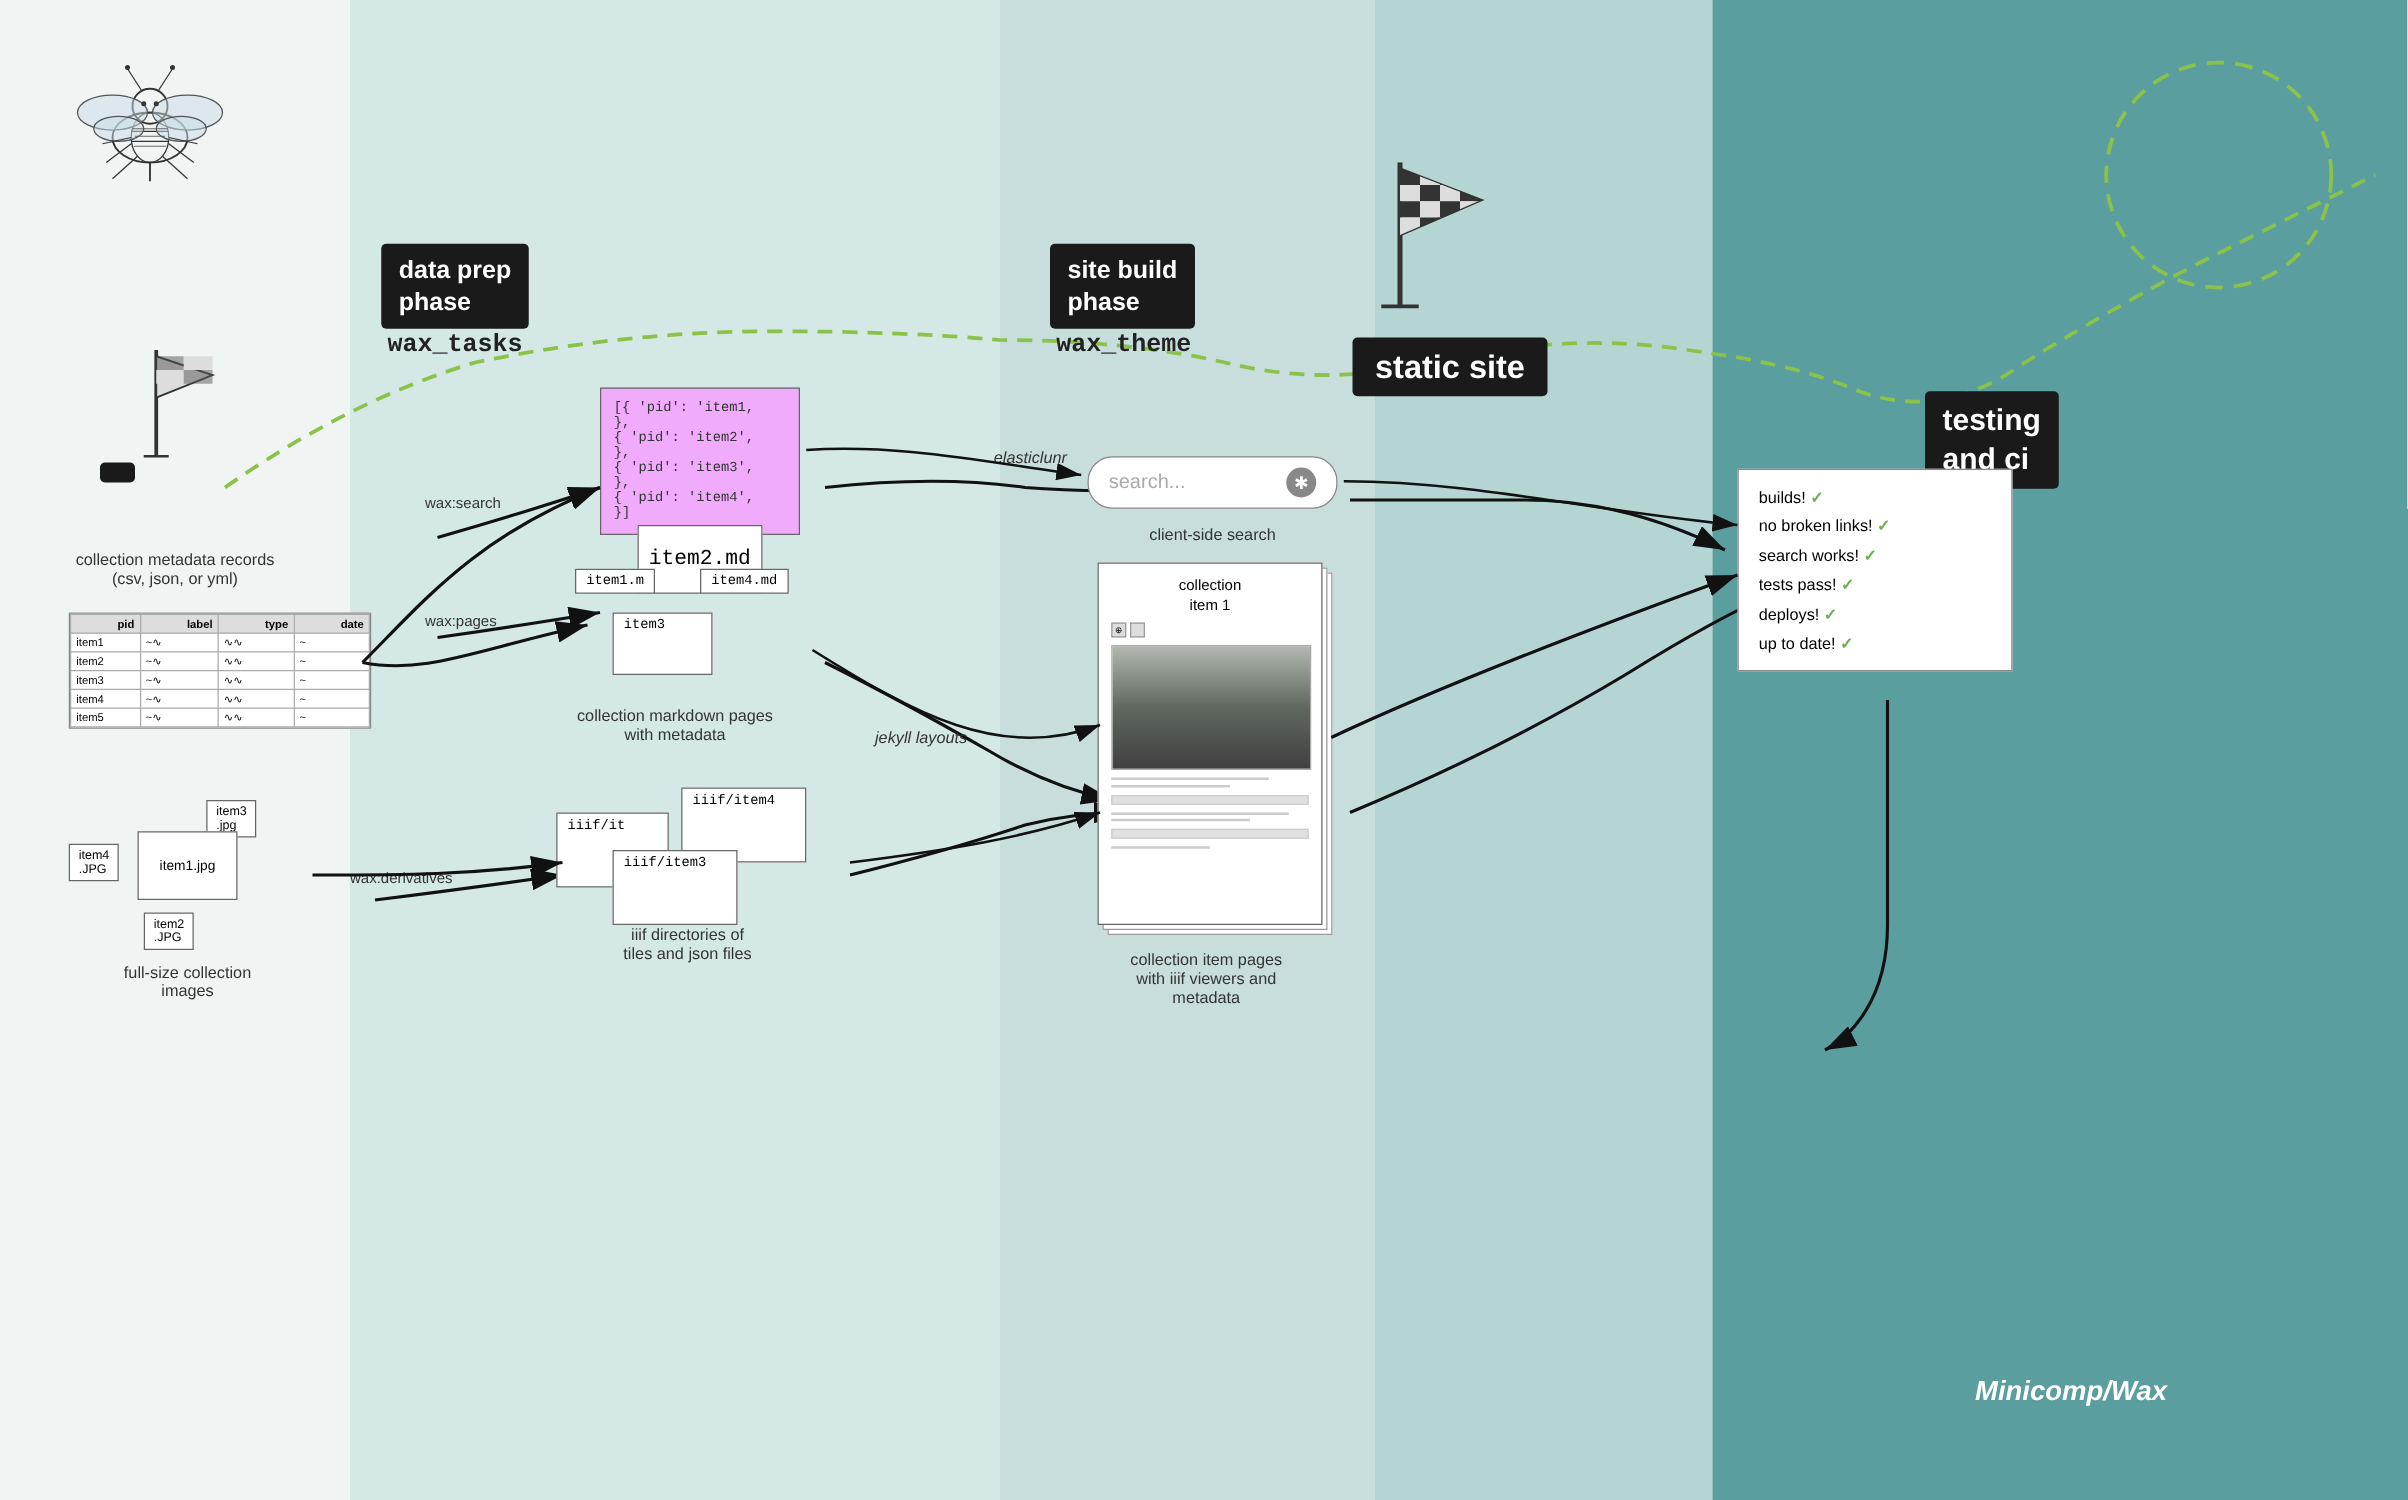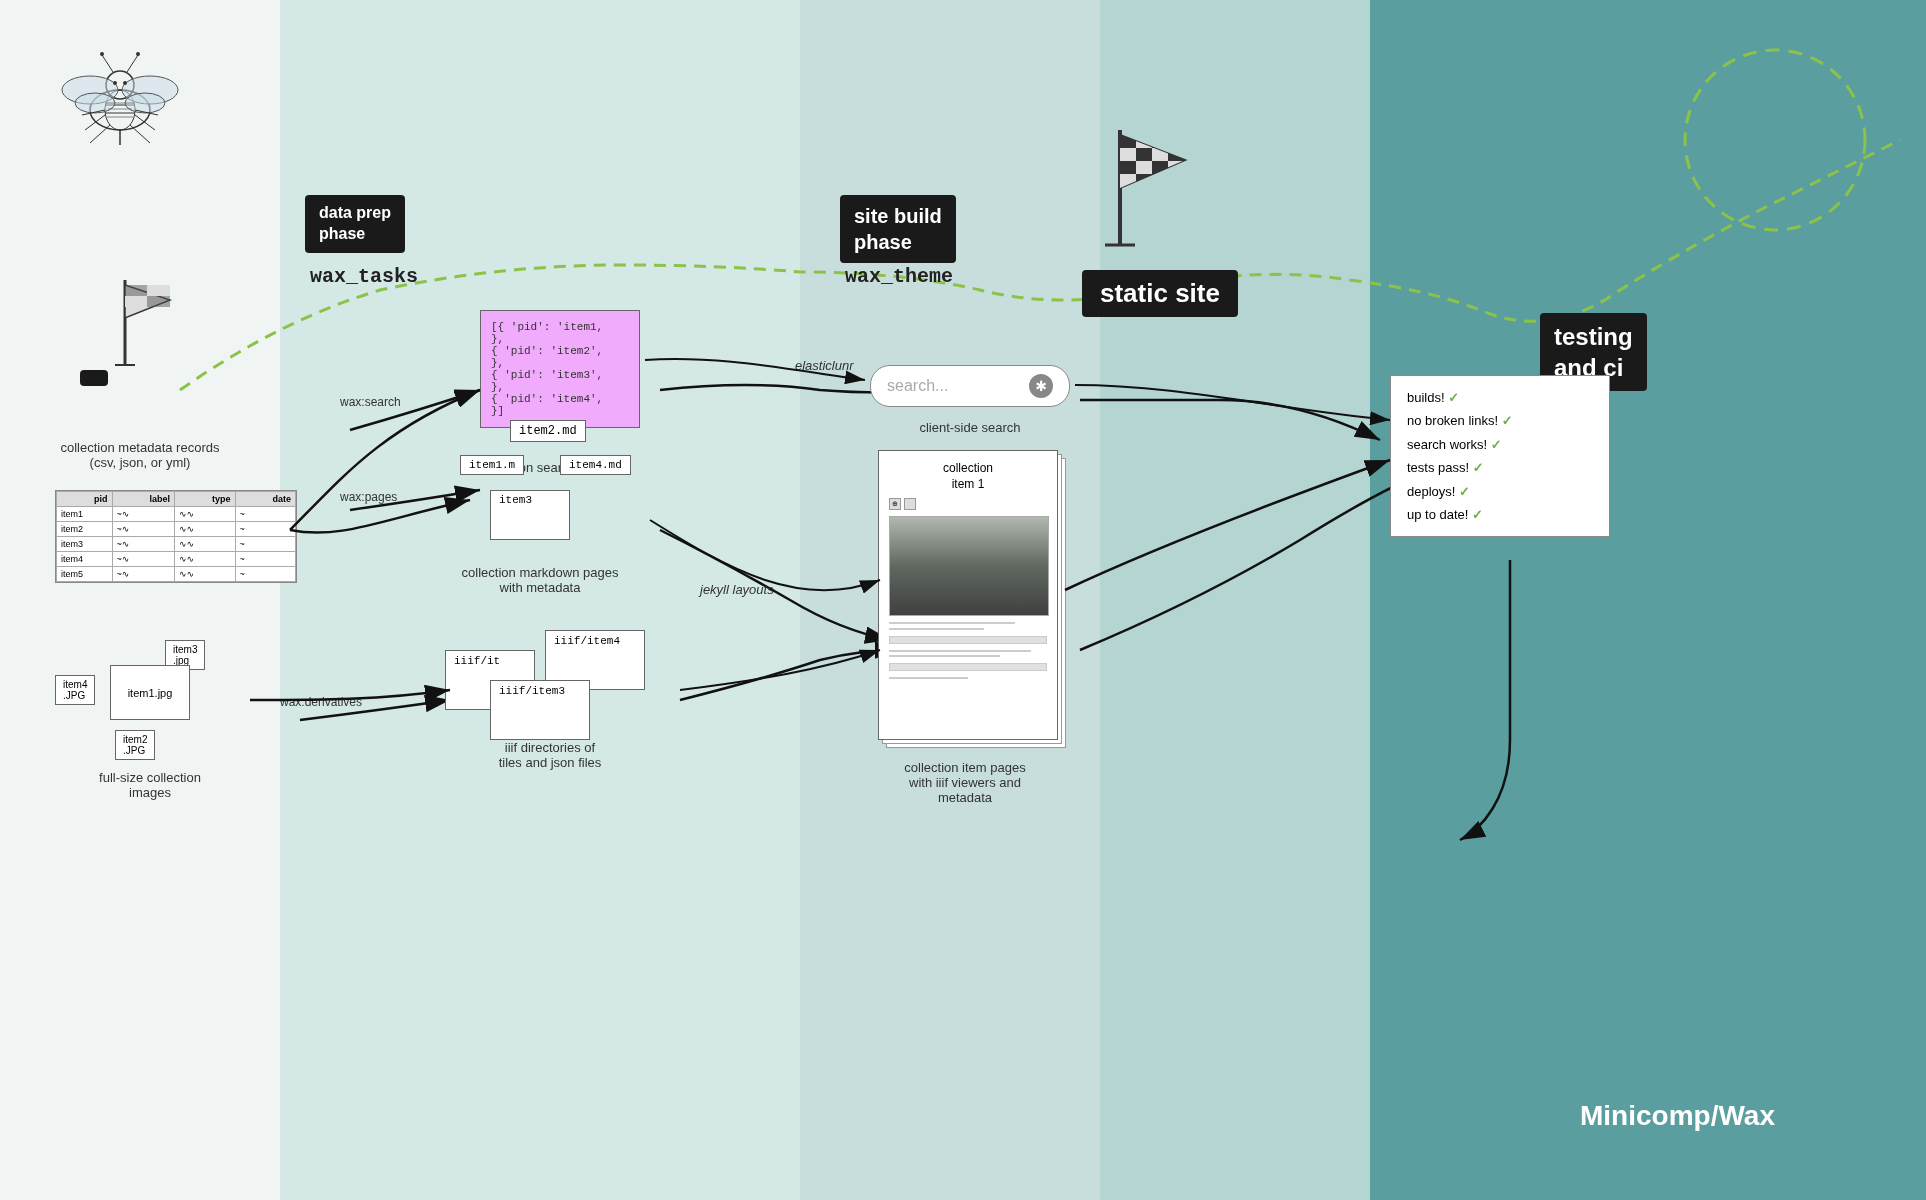--- a/index.html
+++ b/index.html
@@ -114,22 +114,23 @@
       font-family: 'Courier New', monospace;
       font-size: 11px;
       color: #333;
       width: 160px;
     }
 
     
     .branding {
       position: absolute;
       color: white;
-      font-size: 28px;
+      font-size: 22px;
       font-weight: bold;
+      font-style: italic;
     }
 
     
     .label-text {
       position: absolute;
       font-size: 13px;
       color: #333;
       text-align: center;
     }
 
@@ -257,21 +258,21 @@
     <rect x="42" y="26" width="23" height="11" fill="#555" opacity="0.5"></rect>
 
     <line x1="10" y1="95" x2="30" y2="95" stroke="#333" stroke-width="2"></line>
   </svg>
 </div>
 
 <div class="phase-label" style="left:80px;top:370px;font-size:24px;">
   <span></span>
 </div>
 
-<div class="phase-label" style="left:305px;top:195px;font-size:16px;line-height:1.3;">
+<div class="phase-label" style="left:305px;top:195px;font-size:20px;line-height:1.3;">
   data prep<br>phase
 </div>
 
 <div class="sub-label" style="left:310px;top:265px;">wax_tasks</div>
 
 <div class="phase-label" style="left:840px;top:195px;font-size:20px;line-height:1.3;">
   site build<br>phase
 </div>
 
 <div class="sub-label" style="left:845px;top:265px;">wax_theme</div>
@@ -327,21 +328,21 @@
 <div style="position:absolute;left:795px;top:358px;font-size:13px;color:#333;font-style:italic;"><em>elasticlunr</em></div>
 
 <div style="position:absolute;left:340px;top:490px;font-size:12px;color:#333;">wax:pages</div>
 
 <div style="position:absolute;left:700px;top:582px;font-size:13px;color:#333;font-style:italic;"><em>jekyll layouts</em></div>
 
 <div style="position:absolute;left:280px;top:695px;font-size:12px;color:#333;">wax:derivatives</div>
 
 <div style="position:absolute;left:460px;top:420px;">
 
-  <div style="position:absolute;left:50px;top:0;background:white;border:1.5px solid #666;padding:3px 8px;font-size:12px;font-family:'Courier New',monospace;">item2.md</div>
+  <div style="position:absolute;left:50px;top:0;background:white;border:1.5px solid #666;padding:17px 8px;font-size:17px;font-family:'Courier New',monospace;">item2.md</div>
 
   <div style="position:absolute;left:0px;top:35px;background:white;border:1.5px solid #666;padding:3px 8px;font-size:11px;font-family:'Courier New',monospace;">item1.m</div>
 
   <div style="position:absolute;left:100px;top:35px;background:white;border:1.5px solid #666;padding:3px 8px;font-size:11px;font-family:'Courier New',monospace;">item4.md</div>
 
   <div style="position:absolute;left:30px;top:70px;background:white;border:1.5px solid #666;padding:3px 8px;font-size:11px;font-family:'Courier New',monospace;width:80px;height:50px;">item3</div>
 </div>
 
 <div class="label-text" style="left:440px;top:565px;width:200px;">collection markdown pages<br>with metadata</div>
 

